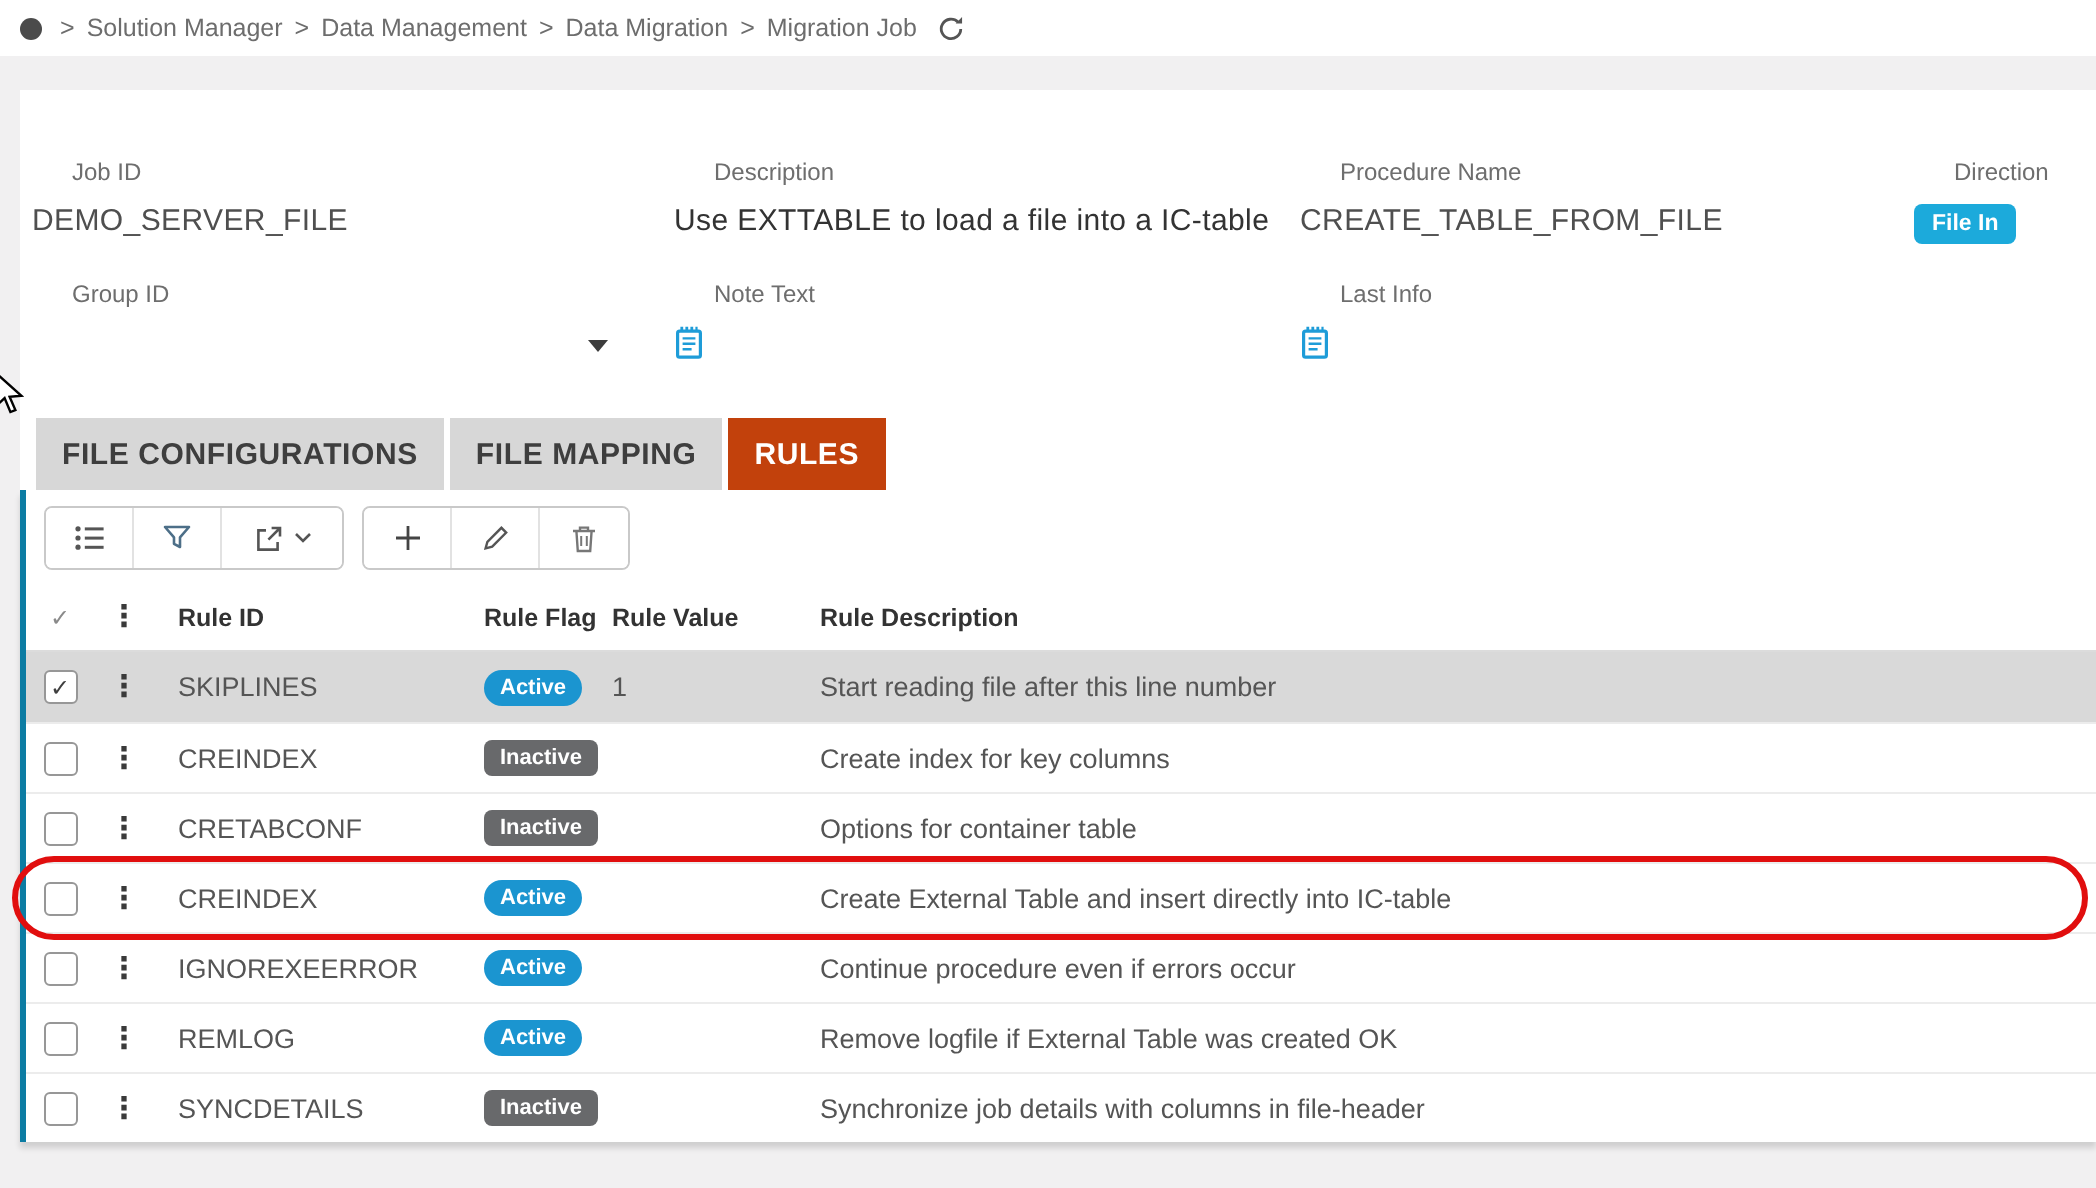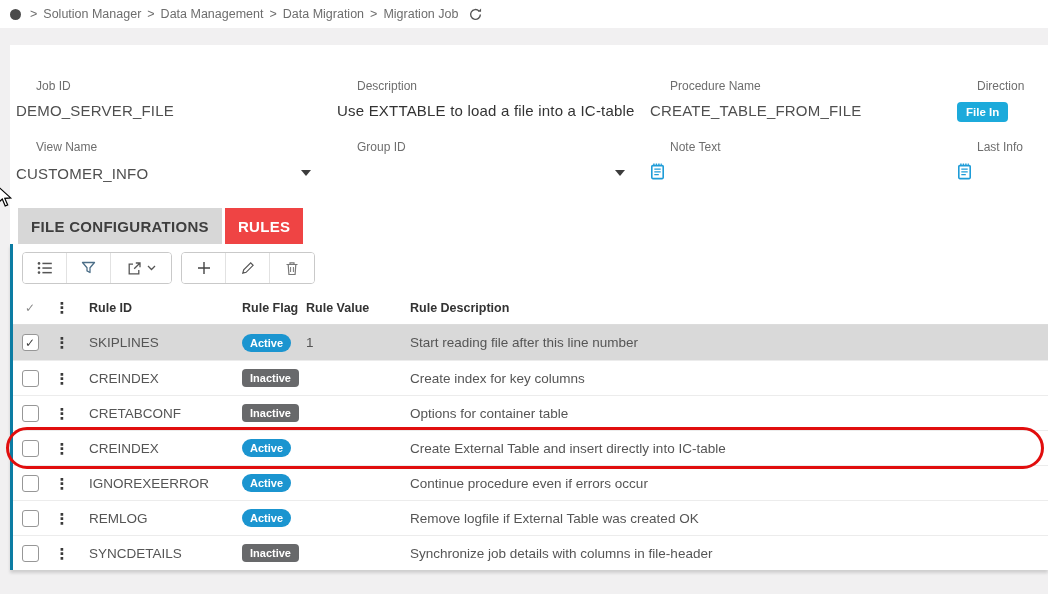--- a/index.html
+++ b/index.html
@@ -25,21 +25,21 @@
   .select-box { display:flex; align-items:center; justify-content:space-between; width:295px; min-height:20px; cursor:pointer; }
   .select-box.narrow { width:288px; }
   .caret-down { width:0; height:0; border-left:5px solid transparent; border-right:5px solid transparent; border-top:6px solid #3c3c3c; }
   .badge-filein { display:inline-block; background:#1caadb; color:#fff; font-size:11.5px; font-weight:bold; padding:4px 9px; border-radius:4px; }
   .icon-btn { display:inline-flex; cursor:pointer; }
 
   
   .tabs { display:flex; gap:3px; padding-left:8px; margin-top:6px; }
   .tab { background:#d7d7d7; color:#3e3e3e; font-size:15px; font-weight:bold; letter-spacing:0.3px;
          padding:10px 13px 9px; cursor:pointer; }
-  .tab.active { background:#ef4444; color:#fff; }
+  .tab.active { background:#c2410c; color:#fff; }
 
   
   .tab-content { margin-left:10px; background:#fff; border-left:3px solid #0c7ca3;
                  box-shadow:0 3px 3px rgba(0,0,0,0.14); position:relative; }
   .toolbar { display:flex; gap:9px; padding:8px 0 7px 9px; }
   .btn-group { display:flex; border:1px solid #c9c9c9; border-radius:4px; overflow:hidden; background:#fff; }
   .tool-btn { width:44px; height:30px; display:flex; align-items:center; justify-content:center;
               border-right:1px solid #e2e2e2; cursor:pointer; background:#fff; gap:5px; }
   .tool-btn:last-child { border-right:none; }
   .tool-btn.wide { width:60px; }
@@ -110,27 +110,20 @@
     <div class="fcell">
       <div class="flabel">Procedure Name</div>
       <div class="fvalue">CREATE_TABLE_FROM_FILE</div>
     </div>
     <div class="fcell">
       <div class="flabel">Direction</div>
       <span class="badge-filein">File In</span>
     </div>
 
     <div class="fcell">
-      <div class="flabel">View Name</div>
-      <div class="select-box">
-        <span class="fvalue">CUSTOMER_INFO</span>
-        <span class="caret-down"></span>
-      </div>
-    </div>
-    <div class="fcell">
       <div class="flabel">Group ID</div>
       <div class="select-box narrow">
         <span class="fvalue"></span>
         <span class="caret-down"></span>
       </div>
     </div>
     <div class="fcell">
       <div class="flabel">Note Text</div>
       <span class="icon-btn">
         <svg width="15" height="17" viewBox="0 0 15 17">
@@ -147,20 +140,21 @@
           <rect x="1.8" y="2.6" width="11.4" height="13" rx="1" fill="none" stroke="#1e9cd8" stroke-width="1.6"></rect>
           <path d="M3.2 1.2h8.6" stroke="#1e9cd8" stroke-width="1.6" stroke-dasharray="1.4 1.1"></path>
           <path d="M4.3 6.2h6.4M4.3 8.9h6.4M4.3 11.6h4.5" stroke="#1e9cd8" stroke-width="1.2"></path>
         </svg>
       </span>
     </div>
   </div>
 
   <div class="tabs">
     <div class="tab">FILE CONFIGURATIONS</div>
+    <div class="tab">FILE MAPPING</div>
     <div class="tab active">RULES</div>
   </div>
 </div>
 
 <div class="tab-content">
 
   <div class="toolbar">
     <div class="btn-group">
       <div class="tool-btn">
         <svg width="16" height="14" viewBox="0 0 16 14">

